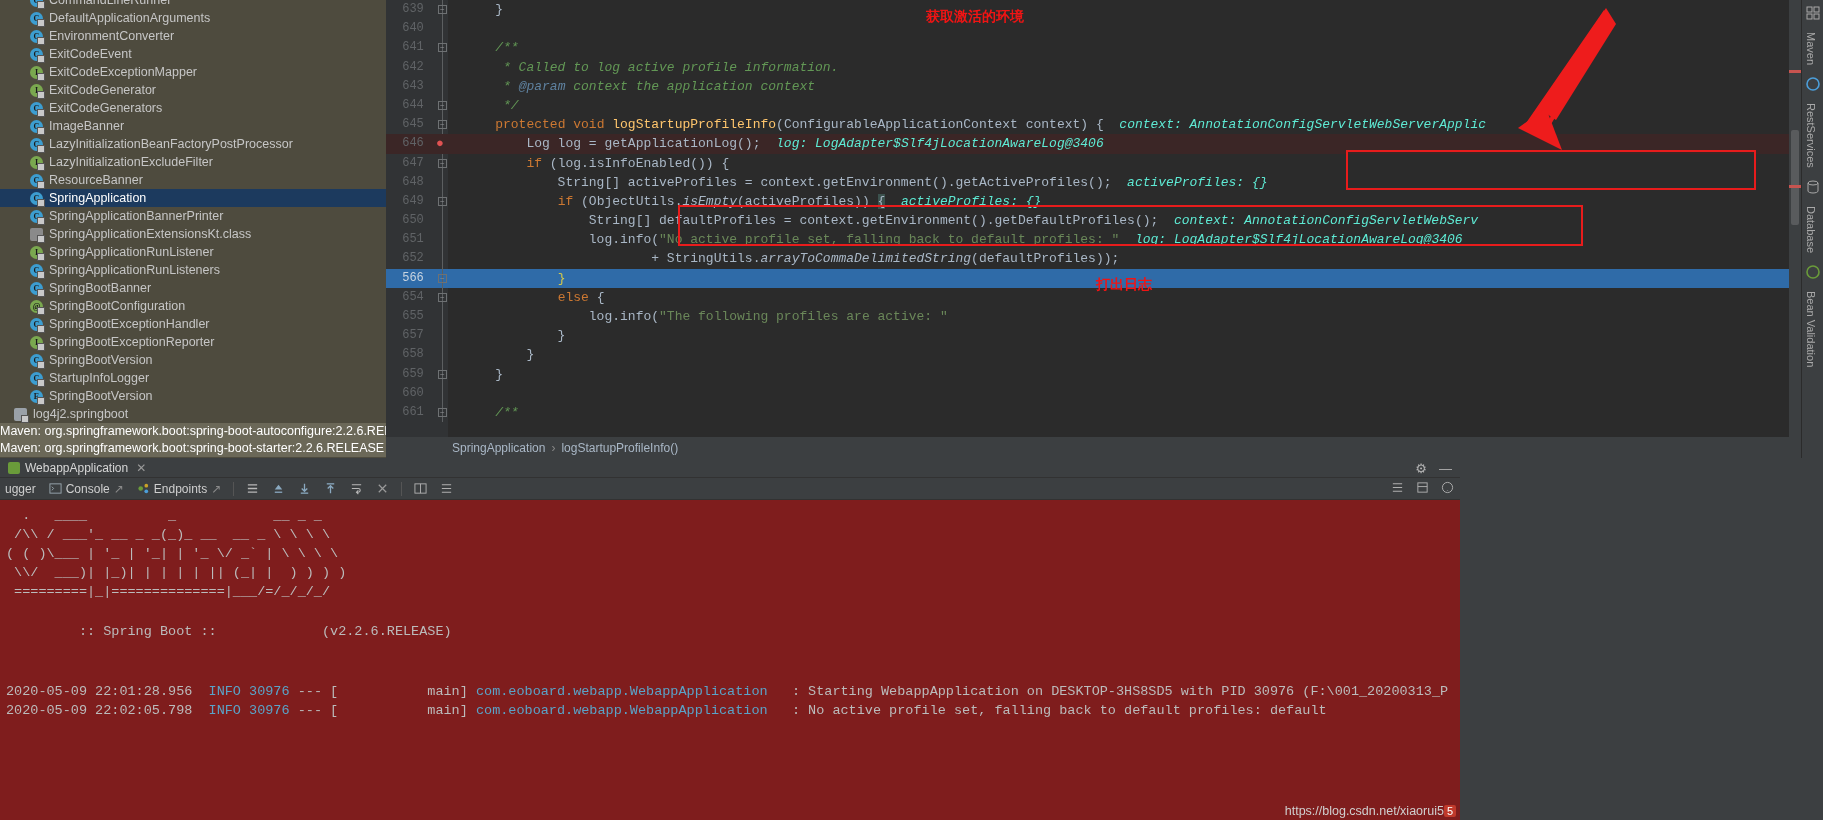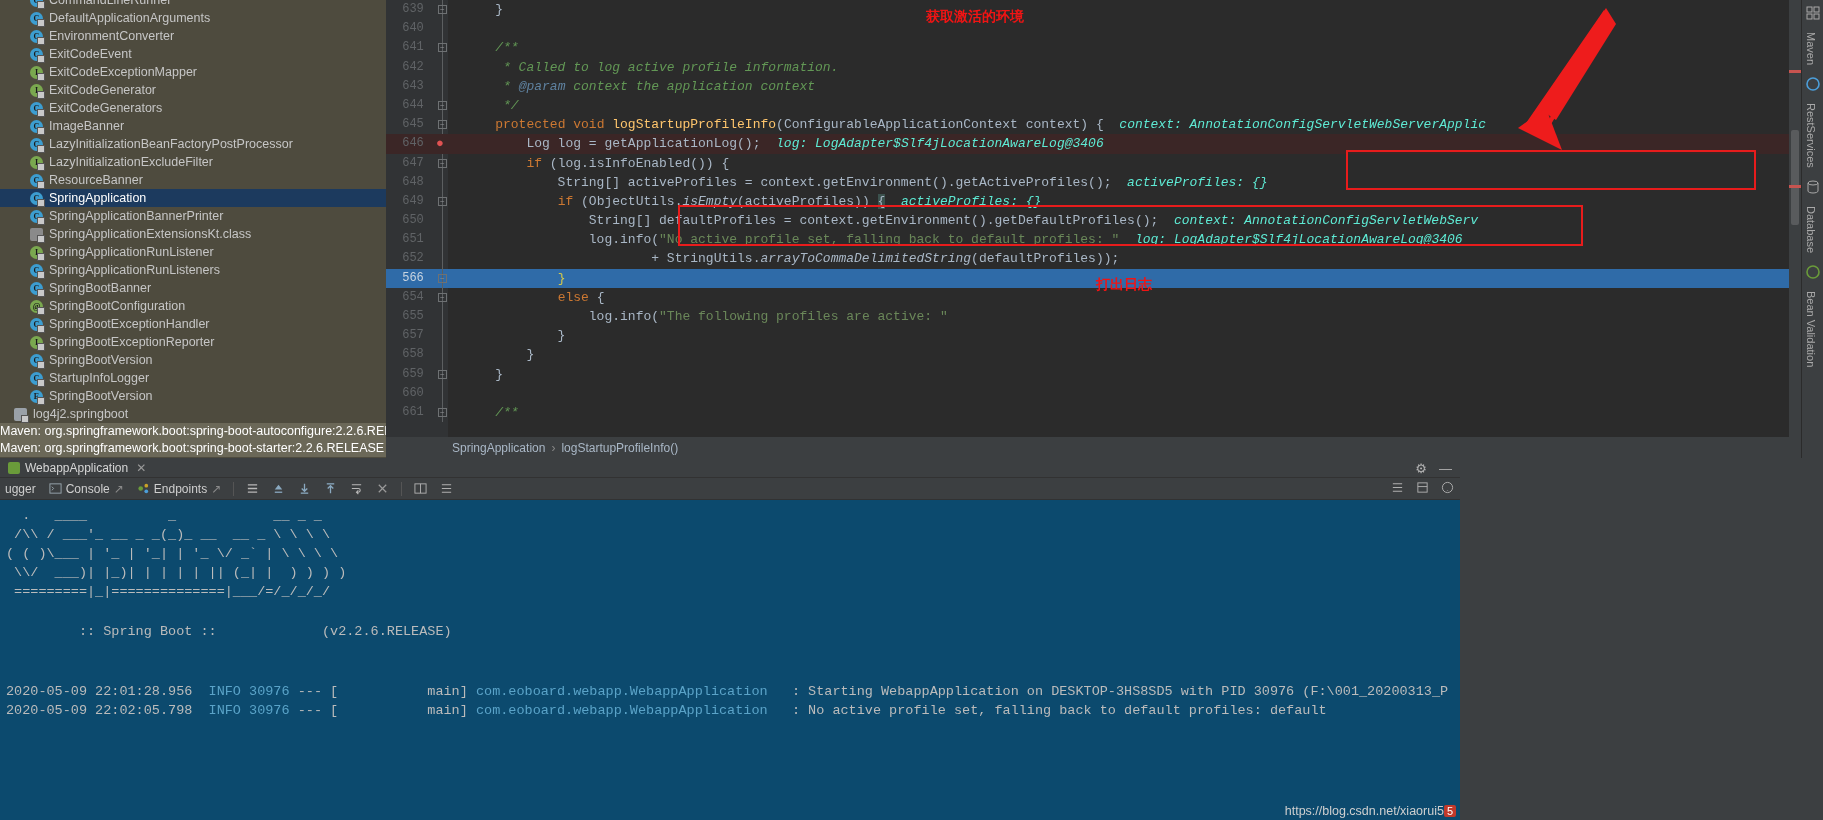--- a/index.html
+++ b/index.html
@@ -163,21 +163,21 @@
     display:flex; align-items:center; gap:4px; height:22px;
     padding:0 5px; font-size:12px; color:#cfcfcf; white-space:nowrap;
     font-family:"Liberation Sans", sans-serif;
   }
   .rt-ico { width:13px; height:13px; display:inline-block; }
   .rt-sep { width:1px; height:14px; background:#555; margin:0 4px; }
   .rt-right { position:absolute; right:6px; display:flex; gap:12px; align-items:center; }
 
   .console {
     position:absolute; left:0; top:42px; right:0; bottom:0;
-    background:#0c4a6e; overflow:hidden; padding:6px 0 0 6px;
+    background:#7f1d1d; overflow:hidden; padding:6px 0 0 6px;
   }
   .cline {
     font-family:"Liberation Mono", monospace; font-size:13.5px;
     line-height:19px; white-space:pre; color:#bbbbbb;
   }
   .cinfo { color:#5aa3c8; }
   .cpkg  { color:#5aa3c8; }
 
   .watermark {
     position:absolute; right:4px; bottom:2px; font-size:12.5px;

